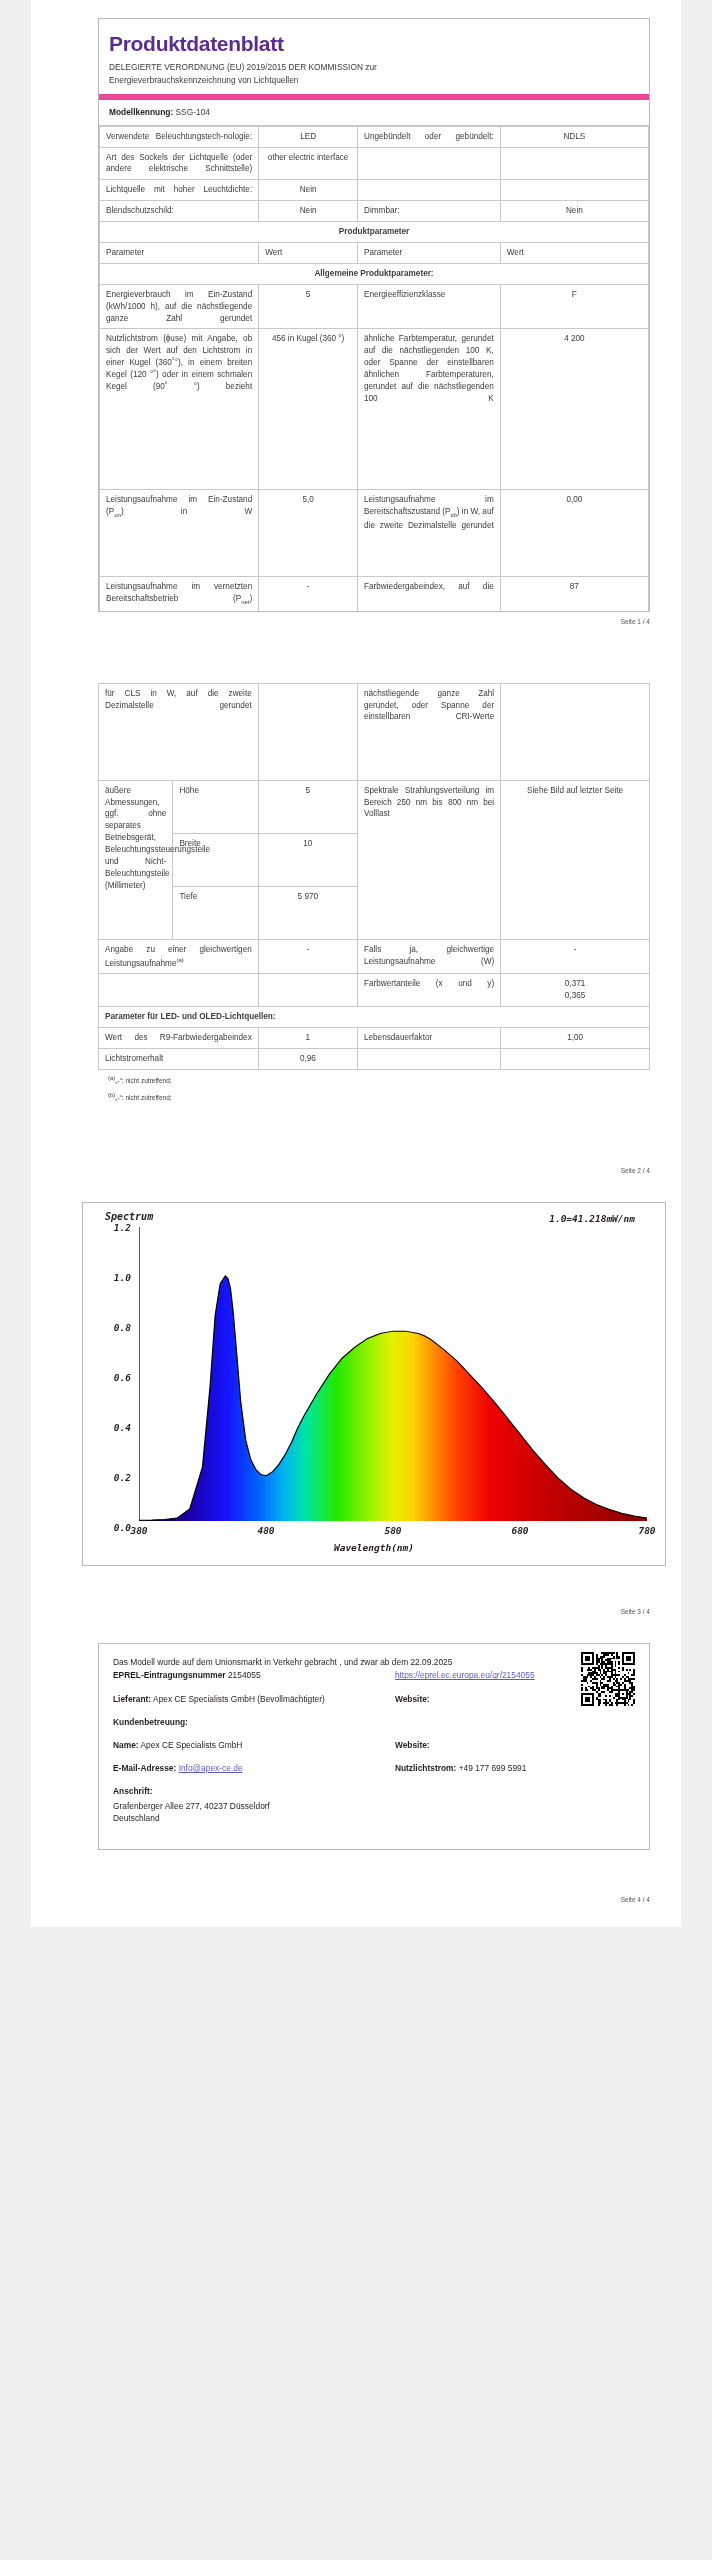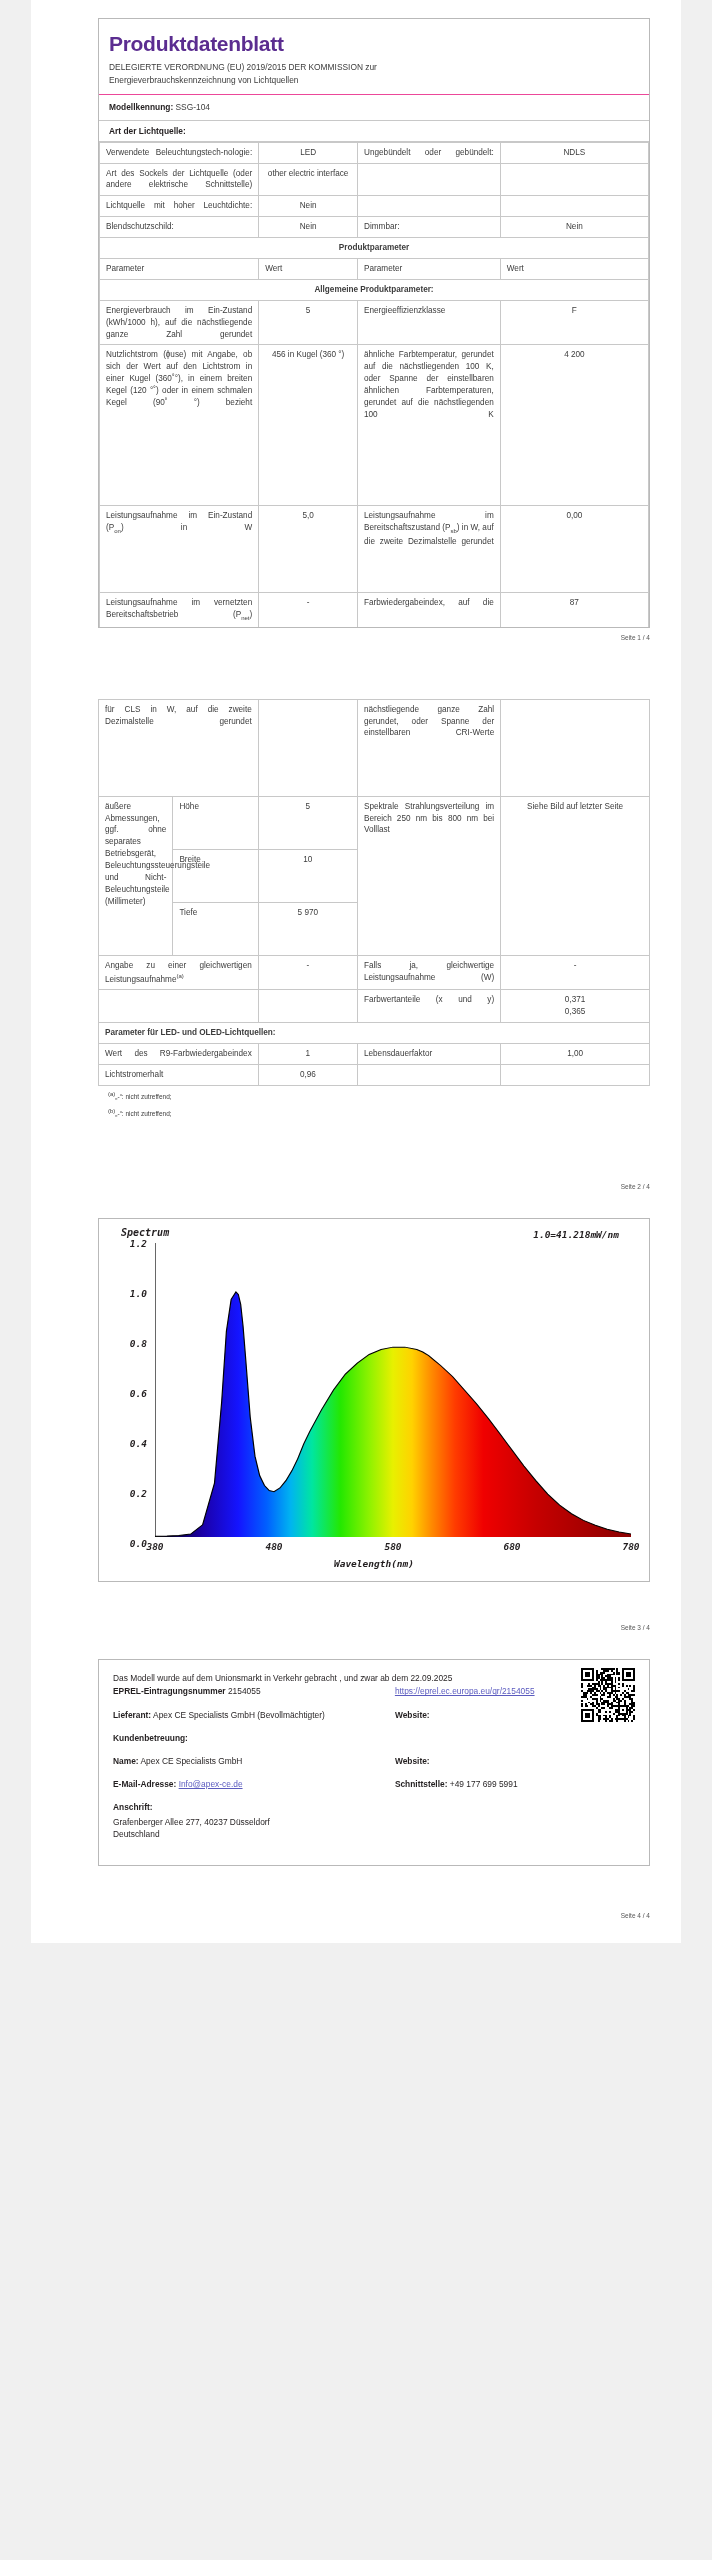--- a/index.html
+++ b/index.html
@@ -33,21 +33,21 @@
     color:#5b2d90;
     padding:14px 10px 6px 10px;
     letter-spacing:-0.3px;
     line-height:1.05;
   }
   .subhead{
     font-size:8.4px;
     line-height:1.55;
     padding:0 10px 7px 10px;
     color:#3c3c3c;
-    border-bottom:1px solid #ec4899;
+    border-bottom:6px solid #ec4899;
   }
   .kvrow{
     font-size:8.4px;
     padding:6px 10px;
     border-bottom:1px solid #c8c8c8;
     line-height:1.5;
     color:#3c3c3c;
   }
   .kvrow b{color:#231f20;}
   .section-head{
@@ -86,21 +86,21 @@
   .pagenum{
     font-size:6.5px;
     color:#555;
     text-align:right;
     padding:6px 31px 0 0;
   }
   .gap{height:28px;}
   .gap-lg{height:58px;}
   
   .chart-box{
-    margin:0 31px;
+    margin:0 15px;
     border:1px solid #b9b9b9;
     background:#fff;
     box-sizing:border-box;
     padding:6px 4px 4px 4px;
   }
   .chart-inner{position:relative;width:100%;height:352px;}
   .chart-mono{font-family:"DejaVu Sans Mono", monospace;font-weight:bold;font-style:italic;}
   .sp-title{
     position:absolute;left:18px;top:2px;font-size:10px;
   }
@@ -156,21 +156,20 @@
         <div>Energieverbrauchskennzeichnung von Lichtquellen</div>
       </div>
 
 
 
       <div class="kvrow">
         <b>Modellkennung:</b>
         <span>SSG-104</span>
       </div>
 
-      <div class="section-head">Art der Lichtquelle:</div>
 
       <table class="t">
         <colgroup>
             <col style="width:29%">
             <col style="width:18%">
             <col style="width:26%">
             <col style="width:27%">
           </colgroup>
         <tbody>
           <tr>
@@ -758,21 +757,21 @@
           <div class="line">
             <b>Website:</b>
             <span></span>
           </div>
           <div class="line">&nbsp;</div>
           <div class="line">
             <b>Website:</b>
             <span></span>
           </div>
           <div class="line">
-            <b>Schnittstelle:</b>
+            <b>Nutzlichtstrom:</b>
             <span>+49 177 699 5991</span>
           </div>
         </div>
       </div>
     </div>
 
     <div style="height:40px"></div>
     <div class="pagenum">Seite 4 / 4</div>
     <div style="height:24px"></div>
   </div>

